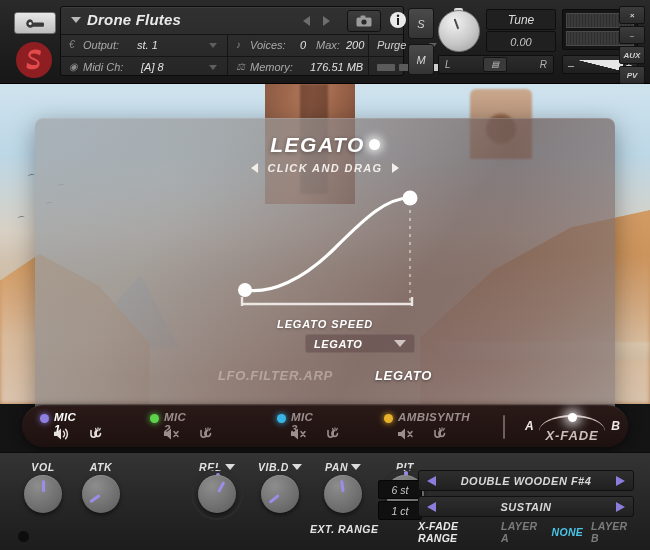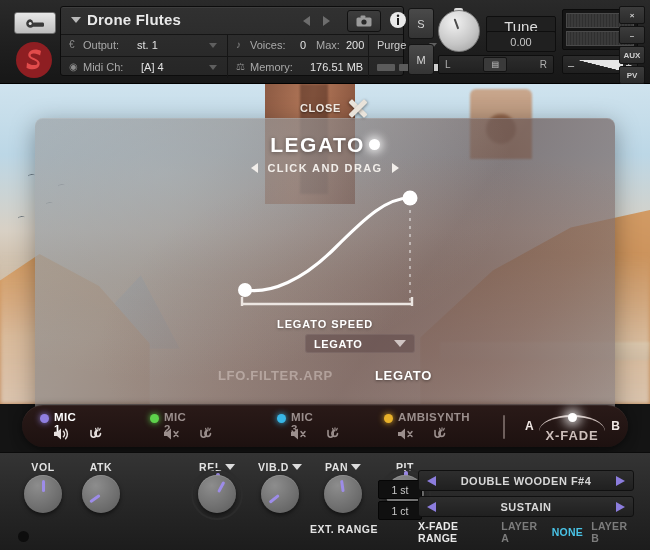--- a/index.html
+++ b/index.html
@@ -3,21 +3,21 @@
 <meta charset="utf-8">
 <style>
   html,body{margin:0;padding:0;}
   body{
     width:650px;height:550px;overflow:hidden;
     font-family:"Liberation Sans", sans-serif;
     background:#1a1a1a;
     position:relative;
     -webkit-font-smoothing:antialiased;
   }
-  .app{position:absolute;inset:0;background:#141414;}
+  .app{position:absolute;inset:0;background:#141414;font-style:italic;}
 
   
   .header{
     position:absolute;left:0;top:0;width:650px;height:84px;
     background:linear-gradient(#2a2a2a,#1e1e1e 60%,#171717);
     border-bottom:1px solid #000;
     box-sizing:border-box;
   }
   .brandcol{position:absolute;left:4px;top:4px;width:56px;height:76px;}
   .wrench-btn{
@@ -81,22 +81,22 @@
   .bigknob{
     width:40px;height:40px;border-radius:50%;
     background:radial-gradient(circle at 38% 28%,#f2f2f2,#c6c6c6 58%,#9a9a9a 100%);
     border:1px solid #7b7b7b;position:relative;
   }
   .bigknob::after{content:"";position:absolute;left:19px;top:7px;width:2px;height:11px;
     background:#4c4c4c;border-radius:1px;transform-origin:1px 13px;transform:rotate(-20deg);}
   .knob-led{position:absolute;left:16px;top:-2px;width:9px;height:5px;border-radius:2px;background:#dcdcdc;}
   .tunebox{
     position:absolute;left:486px;top:9px;width:68px;height:19px;border-radius:2px;
-    background:#202020;border:1px solid #0e0e0e;color:#dcdcdc;font-size:15px;
-    display:flex;align-items:center;justify-content:center;margin-top:7px;
+    background:#202020;border:1px solid #0e0e0e;color:#dcdcdc;font-size:12px;
+    display:flex;align-items:center;justify-content:center;
   }
   .tuneval{
     position:absolute;left:486px;top:31px;width:68px;height:19px;border-radius:2px;
     background:#202020;border:1px solid #0e0e0e;color:#c4c4c4;font-size:11px;
     display:flex;align-items:center;justify-content:center;
   }
   .panbar{
     position:absolute;left:438px;top:55px;width:116px;height:19px;border-radius:2px;
     background:linear-gradient(#2c2c2c,#212121);border:1px solid #0e0e0e;
     display:flex;align-items:center;justify-content:space-between;box-sizing:border-box;padding:0 6px;
@@ -345,21 +345,21 @@
         <div class="cellC">
           <span class="purge-lbl">Purge</span>
           <span class="mini-caret" style="left:60px"></span>
         </div>
       </div>
 
       <div class="patchrow3">
         <div class="cellA">
           <span class="gi">◉</span>
           <span class="lbl" style="left:22px">Midi Ch:</span>
-          <span class="val" style="left:80px">[A] 4</span>
+          <span class="val" style="left:80px">[A] 8</span>
           <span class="mini-caret" style="left:148px"></span>
         </div>
         <div class="cellB">
           <span class="gi">⚖</span>
           <span class="lbl" style="left:22px">Memory:</span>
           <span class="val" style="left:82px">176.51 MB</span>
         </div>
         <div class="cellC">
           <div class="bars">
             <i></i>
@@ -417,27 +417,20 @@
     <div class="ruin-c2"></div>
     <div class="ruin-r"></div>
     <div class="ruin-r2"></div>
     <div class="bird" style="left:28px;top:90px"></div>
     <div class="bird" style="left:46px;top:118px"></div>
     <div class="bird" style="left:18px;top:132px"></div>
     <div class="bird" style="left:58px;top:100px"></div>
     <div class="fog"></div>
   </div>
 
-  <div class="close-row">
-    <span class="close-lbl">CLOSE</span>
-    <span class="close-x">
-        <i></i>
-        <i></i>
-      </span>
-  </div>
 
   <div class="panel">
     <div class="panel-sheen"></div>
 
     <div class="p-title">
       <span>LEGATO</span><span class="p-dot"></span>
     </div>
 
     <div class="p-sub">
       <span class="tri-l"></span>
@@ -624,21 +617,21 @@
           <span class="ringdot" style="left:23px;top:1px"></span>
         </div>
         <div class="dial">
             <span class="tick" style="transform:rotate(0deg)"></span>
           </div>
       </div>
 
       <div class="blackdot"></div>
     </div>
 
-    <div class="stbox" style="left:378px;top:27px">1 st</div>
+    <div class="stbox" style="left:378px;top:27px">6 st</div>
     <div class="stbox" style="left:378px;top:48px">1 ct</div>
     <div class="extlbl">EXT. RANGE</div>
   </div>
 
   <div class="presets">
     <div class="pbtn">
       <span class="pa-l"></span>
       <span>DOUBLE WOODEN F#4</span>
       <span class="pa-r"></span>
     </div>

